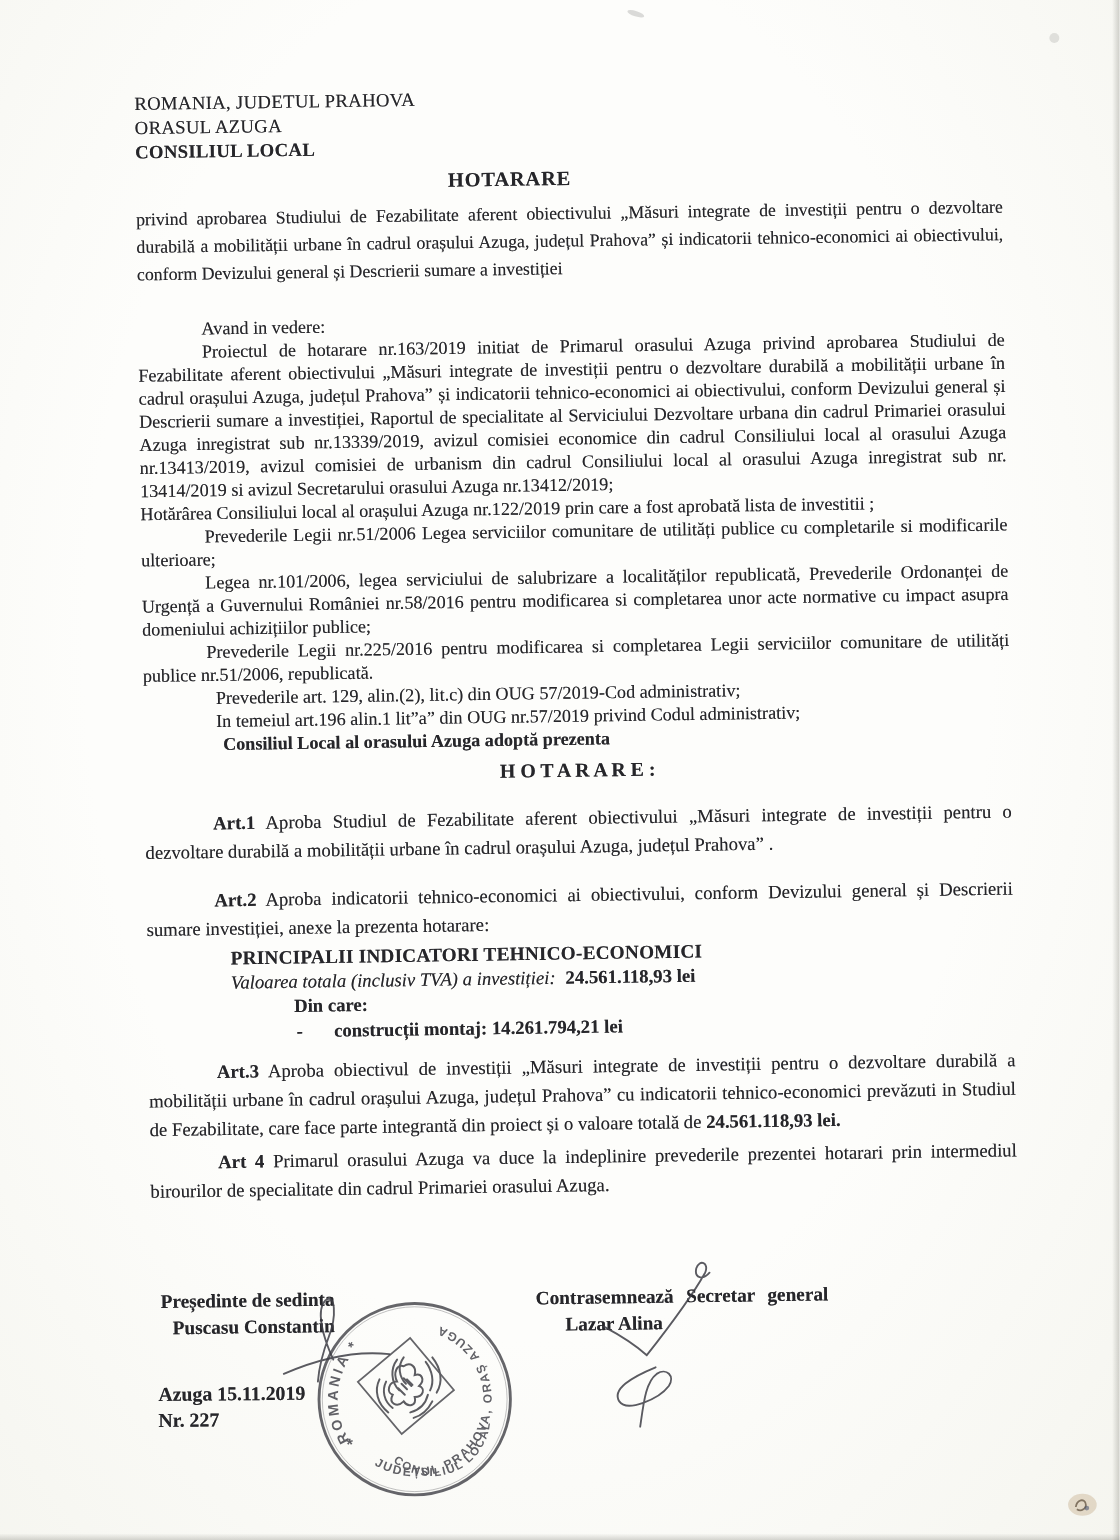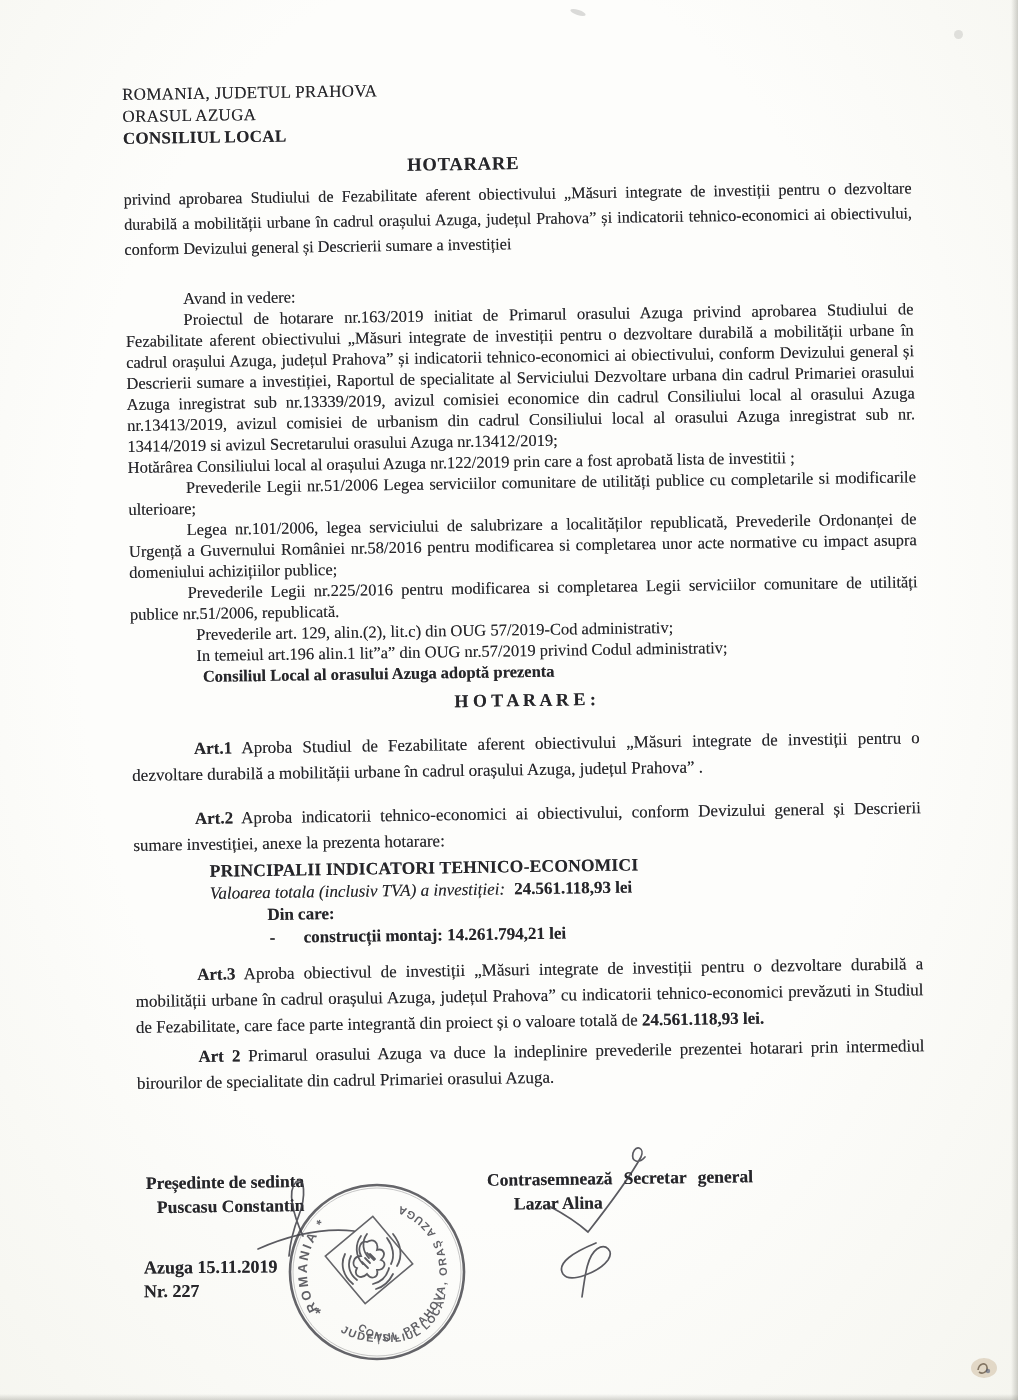--- a/index.html
+++ b/index.html
@@ -83,21 +83,21 @@
 
     <div class="indicators">
       <div class="b ihead">PRINCIPALII INDICATORI TEHNICO-ECONOMICI</div>
       <div class="itotal"><span class="i">Valoarea totala (inclusiv TVA) a investiției:</span><span class="b val">24.561.118,93 lei</span></div>
       <div class="idin b">Din care:</div>
       <div class="iitem"><span class="dash b">-</span><span class="b">construcții montaj: 14.261.794,21 lei</span></div>
     </div>
 
     <p class="art m12"><span class="b">Art.3</span><span> Aproba obiectivul de investiții „Măsuri integrate de investiții pentru o dezvoltare durabilă a mobilității urbane în cadrul orașului Azuga, județul Prahova” cu indicatorii tehnico-economici prevăzuti in Studiul de Fezabilitate, care face parte integrantă din proiect și o valoare totală de </span><span class="b">24.561.118,93 lei.</span></p>
 
-    <p class="art m4"><span class="b">Art 2</span><span> Primarul orasului Azuga va duce la indeplinire prevederile prezentei hotarari prin intermediul birourilor de specialitate din cadrul Primariei orasului Azuga.</span><span class="b"></span></p>
+    <p class="art m4"><span class="b">Art 4</span><span> Primarul orasului Azuga va duce la indeplinire prevederile prezentei hotarari prin intermediul birourilor de specialitate din cadrul Primariei orasului Azuga.</span><span class="b"></span></p>
   </div>
 
   <p class="abs sig" id="sigLT">Președinte de sedinta</p>
   <p class="abs sig" id="sigLN">Puscasu Constantin</p>
   <p class="abs sig" id="sigRT">Contrasemnează Secretar general</p>
   <p class="abs sig" id="sigRN">Lazar Alina</p>
 
   <p class="abs foot" id="footDate">Azuga 15.11.2019</p>
   <p class="abs foot" id="footNr">Nr. 227</p>
 

